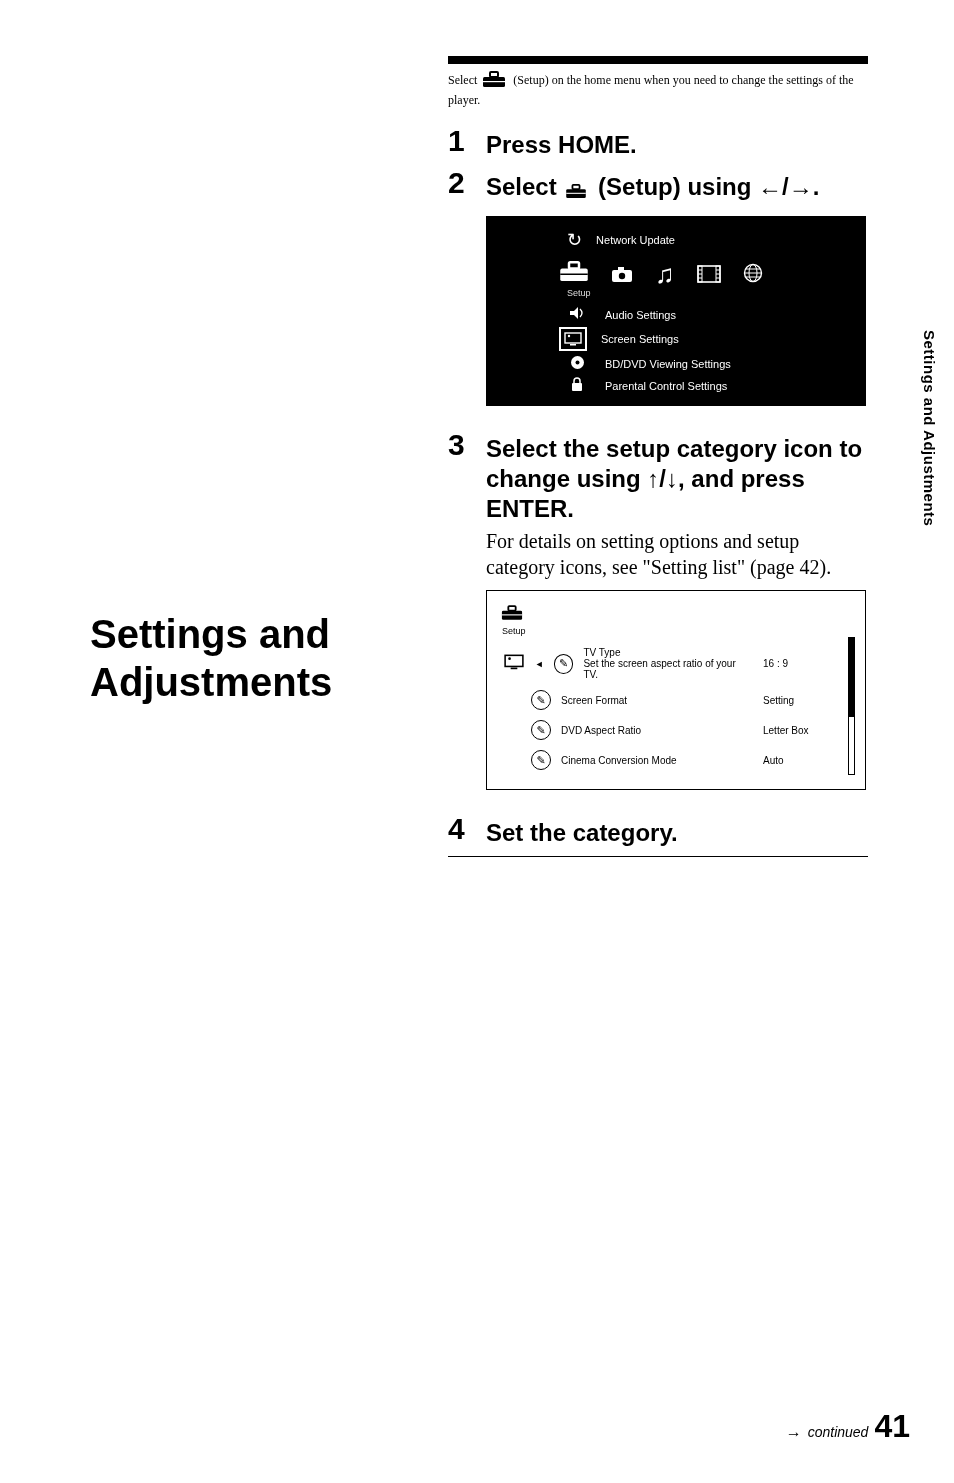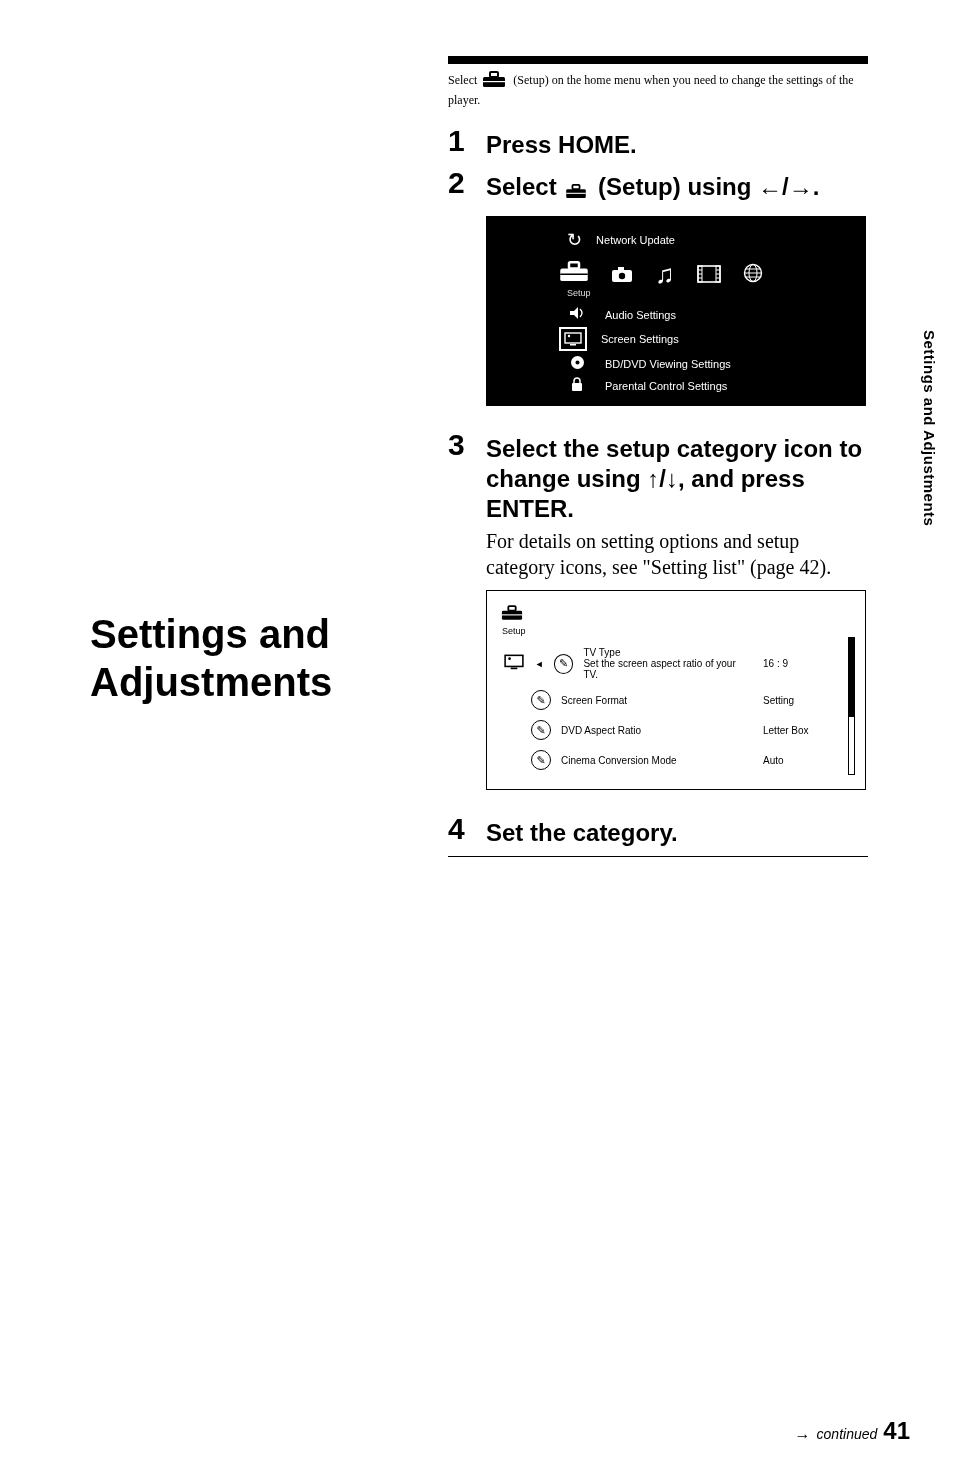--- a/index.html
+++ b/index.html
@@ -152,21 +152,21 @@
   .footer {
     position: absolute;
     right: 44px;
     bottom: 38px;
     display: flex;
     align-items: baseline;
     gap: 6px;
     font-family: Arial, Helvetica, sans-serif;
   }
   .footer .cont { font-style: italic; font-size: 14px; }
-  .footer .pg { font-weight: 800; font-size: 24px; }
+  .footer .pg { font-weight: 800; font-size: 32px; }
   .footer .arr { font-weight: 800; font-size: 16px; }
 </style>
 </head>
 <body>
 
 <div class="page">
 
   <div class="vertical-tab">Settings and Adjustments</div>
 
   <div class="left-title">Settings and Adjustments</div>

